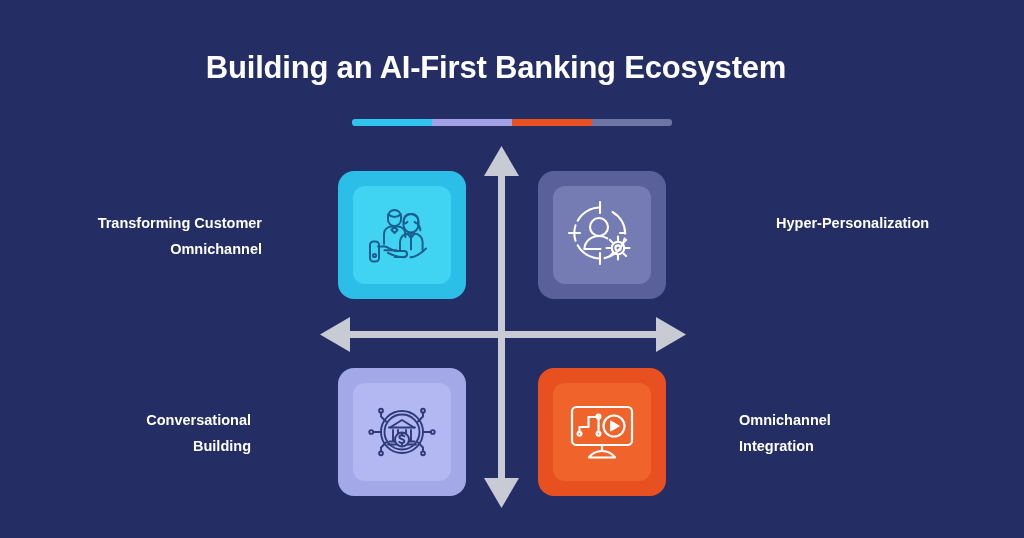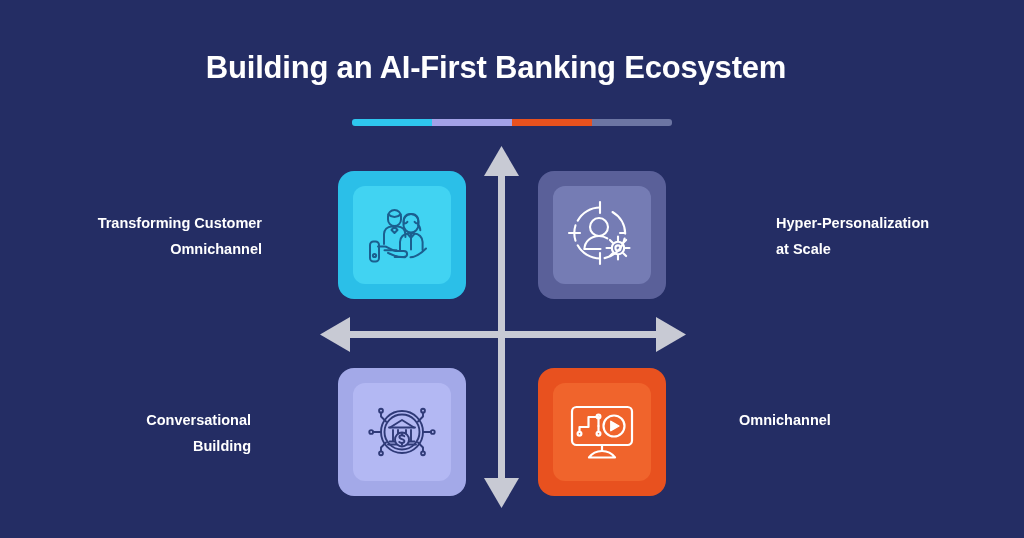--- a/index.html
+++ b/index.html
@@ -244,25 +244,25 @@
     </div>
   </div>
 
   <div class="label label-left lbl-tl">
     <div>Transforming Customer</div>
     <div>Omnichannel</div>
   </div>
 
   <div class="label label-right lbl-tr">
     <div>Hyper-Personalization</div>
-    <div>at Scale</div>
   </div>
 
   <div class="label label-left lbl-bl">
     <div>Conversational</div>
     <div>Building</div>
   </div>
 
   <div class="label label-right lbl-br">
     <div>Omnichannel</div>
+    <div>Integration</div>
   </div>
 
 </div>
 
 </body></html>

